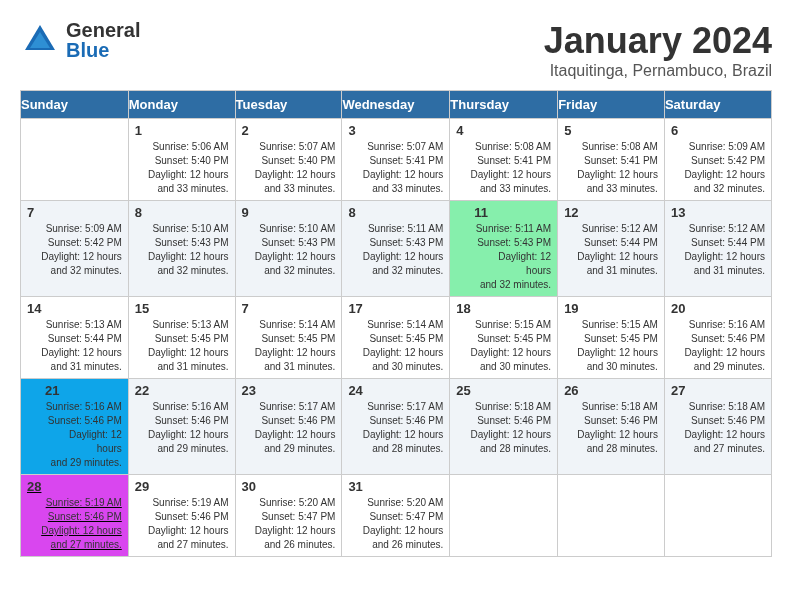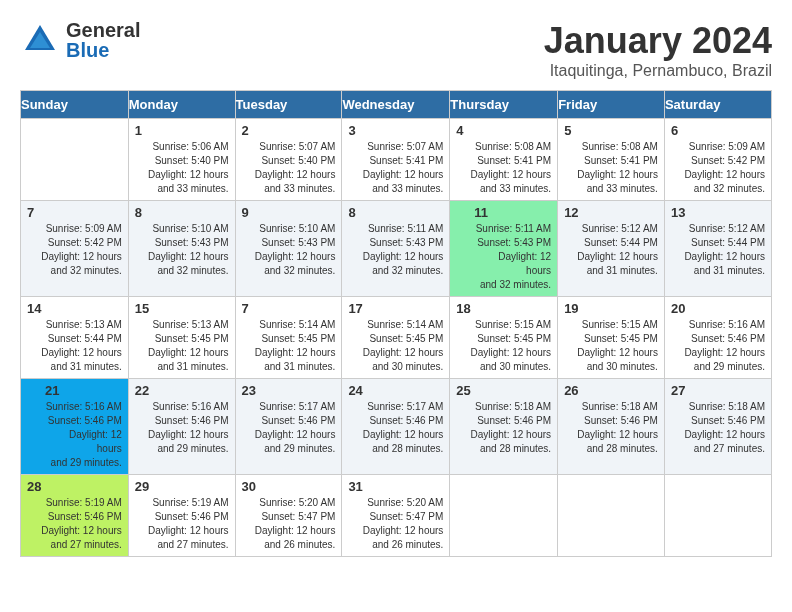--- a/index.html
+++ b/index.html
@@ -232,21 +232,21 @@
         <td style="background-color: rgb(240, 244, 248);">
           <div class="day-num">26</div>
           <div class="day-info">Sunrise: 5:18 AM<br>Sunset: 5:46 PM<br>Daylight: 12 hours<br>and 28 minutes.</div>
         </td>
         <td style="background-color: rgb(240, 244, 248);">
           <div class="day-num">27</div>
           <div class="day-info">Sunrise: 5:18 AM<br>Sunset: 5:46 PM<br>Daylight: 12 hours<br>and 27 minutes.</div>
         </td>
       </tr>
       <tr>
-        <td style="background-color: #bef264;">
+        <td style="background-color: #d946ef; text-decoration: underline;">
           <div class="day-num">28</div>
           <div class="day-info">Sunrise: 5:19 AM<br>Sunset: 5:46 PM<br>Daylight: 12 hours<br>and 27 minutes.</div>
         </td>
         <td style="background-color: rgb(255, 255, 255);">
           <div class="day-num">29</div>
           <div class="day-info">Sunrise: 5:19 AM<br>Sunset: 5:46 PM<br>Daylight: 12 hours<br>and 27 minutes.</div>
         </td>
         <td style="background-color: rgb(255, 255, 255);">
           <div class="day-num">30</div>
           <div class="day-info">Sunrise: 5:20 AM<br>Sunset: 5:47 PM<br>Daylight: 12 hours<br>and 26 minutes.</div>

